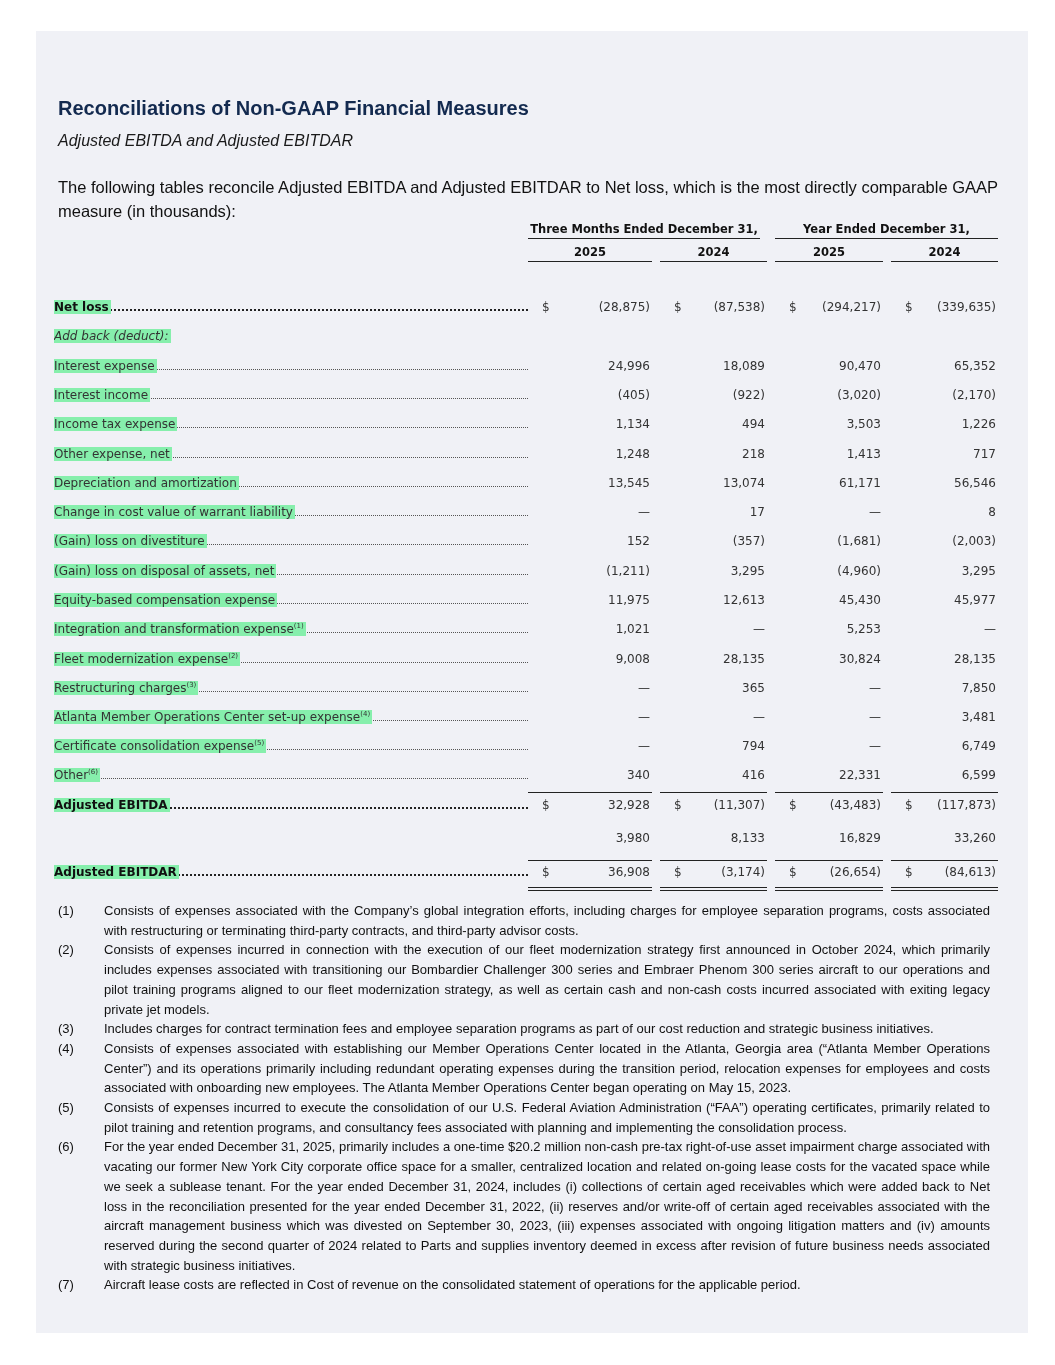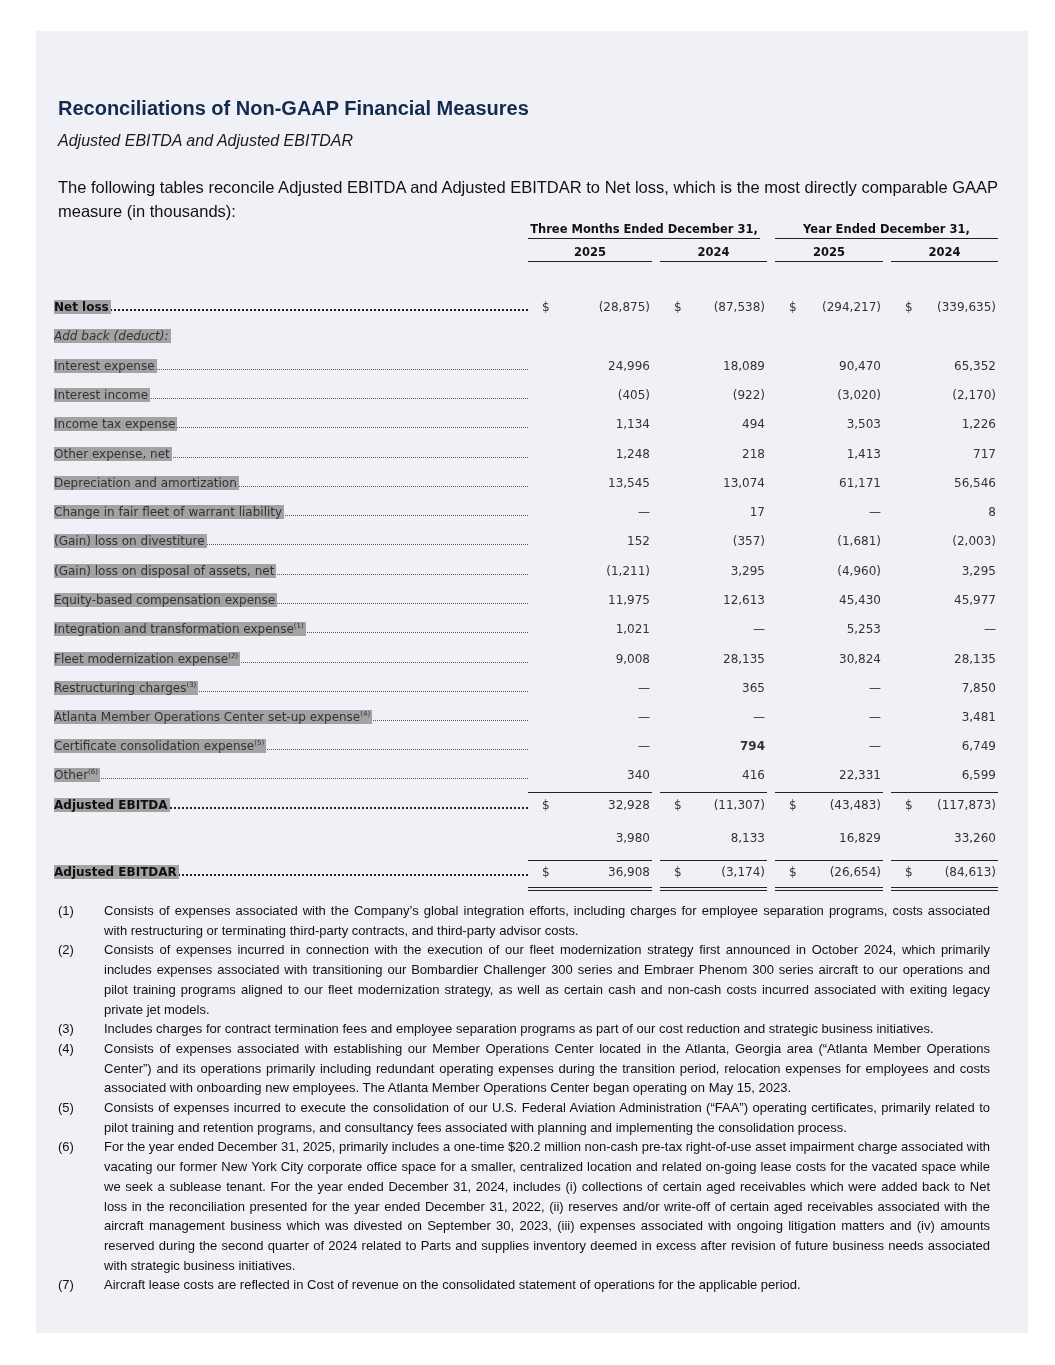--- a/index.html
+++ b/index.html
@@ -24,21 +24,21 @@
   .hdr-group { position: absolute; top: 0; font-size: 11.5px; font-weight: bold; color: #111; text-align: center; }
   .hdr-group .rule { position: absolute; left: 0; right: 0; bottom: -3px; border-bottom: 1.5px solid #222; }
   .hdr-year { position: absolute; top: 23px; font-size: 11.5px; font-weight: bold; color: #111; text-align: center; }
   .hdr-year .rule { position: absolute; left: 0; right: 0; bottom: -3px; border-bottom: 1.5px solid #222; }
 
   .row { position: absolute; left: 0; width: 944px; height: 20px; font-size: 12px; }
   .label {
     position: absolute; left: 0; width: 474px; overflow: hidden; white-space: nowrap;
     color: #333;
   }
-  .label .txt { background: #a3a3a3; padding-right: 2px; position: relative; z-index: 1; }
+  .label .txt { background: #86efac; padding-right: 2px; position: relative; z-index: 1; }
   .label .dots {
     position: absolute; left: 0; right: 0; bottom: 3px; border-bottom: 1.5px dotted #555; z-index: 0;
   }
   .label sup { font-size: 7px; vertical-align: 5px; }
   .row.bold .label { font-weight: bold; color: #111; }
   .row.bold .label .dots { border-bottom: 2px dotted #222; }
   .row.italic .label { font-style: italic; }
   .cell { position: absolute; text-align: right; color: #333; }
   .cell .cur { position: absolute; left: 14px; }
   .rule-line { position: absolute; border-top: 1.5px solid #222; }
@@ -122,21 +122,21 @@
           <div class="cell" style="left: 837px; width: 105px;"><span>717</span></div>
         </div>
         <div class="row" style="top: 254px;">
           <div class="label"><span class="dots"></span><span class="txt"><span>Depreciation and amortization</span></span></div>
           <div class="cell" style="left: 474px; width: 122px;"><span>13,545</span></div>
           <div class="cell" style="left: 606px; width: 105px;"><span>13,074</span></div>
           <div class="cell" style="left: 721px; width: 106px;"><span>61,171</span></div>
           <div class="cell" style="left: 837px; width: 105px;"><span>56,546</span></div>
         </div>
         <div class="row" style="top: 283px;">
-          <div class="label"><span class="dots"></span><span class="txt"><span>Change in fair fleet of warrant liability</span></span></div>
+          <div class="label"><span class="dots"></span><span class="txt"><span>Change in cost value of warrant liability</span></span></div>
           <div class="cell" style="left: 474px; width: 122px;"><span>—</span></div>
           <div class="cell" style="left: 606px; width: 105px;"><span>17</span></div>
           <div class="cell" style="left: 721px; width: 106px;"><span>—</span></div>
           <div class="cell" style="left: 837px; width: 105px;"><span>8</span></div>
         </div>
         <div class="row" style="top: 312px;">
           <div class="label"><span class="dots"></span><span class="txt"><span>(Gain) loss on divestiture</span></span></div>
           <div class="cell" style="left: 474px; width: 122px;"><span>152</span></div>
           <div class="cell" style="left: 606px; width: 105px;"><span>(357)</span></div>
           <div class="cell" style="left: 721px; width: 106px;"><span>(1,681)</span></div>
@@ -180,21 +180,21 @@
         <div class="row" style="top: 488px;">
           <div class="label"><span class="dots"></span><span class="txt"><span>Atlanta Member Operations Center set-up expense</span><sup>(4)</sup></span></div>
           <div class="cell" style="left: 474px; width: 122px;"><span>—</span></div>
           <div class="cell" style="left: 606px; width: 105px;"><span>—</span></div>
           <div class="cell" style="left: 721px; width: 106px;"><span>—</span></div>
           <div class="cell" style="left: 837px; width: 105px;"><span>3,481</span></div>
         </div>
         <div class="row" style="top: 517px;">
           <div class="label"><span class="dots"></span><span class="txt"><span>Certificate consolidation expense</span><sup>(5)</sup></span></div>
           <div class="cell" style="left: 474px; width: 122px;"><span>—</span></div>
-          <div class="cell" style="left: 606px; width: 105px; font-weight: bold;"><span>794</span></div>
+          <div class="cell" style="left: 606px; width: 105px;"><span>794</span></div>
           <div class="cell" style="left: 721px; width: 106px;"><span>—</span></div>
           <div class="cell" style="left: 837px; width: 105px;"><span>6,749</span></div>
         </div>
         <div class="row" style="top: 546px;">
           <div class="label"><span class="dots"></span><span class="txt"><span>Other</span><sup>(6)</sup></span></div>
           <div class="cell" style="left: 474px; width: 122px;"><span>340</span></div>
           <div class="cell" style="left: 606px; width: 105px;"><span>416</span></div>
           <div class="cell" style="left: 721px; width: 106px;"><span>22,331</span></div>
           <div class="cell" style="left: 837px; width: 105px;"><span>6,599</span></div>
         </div>

